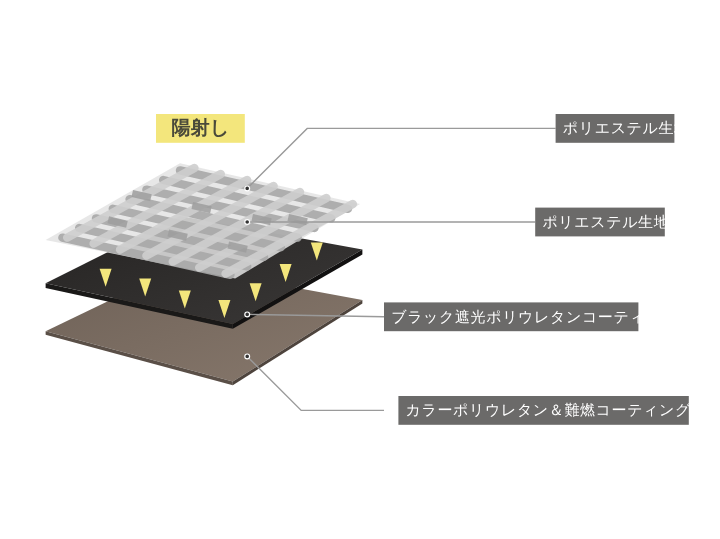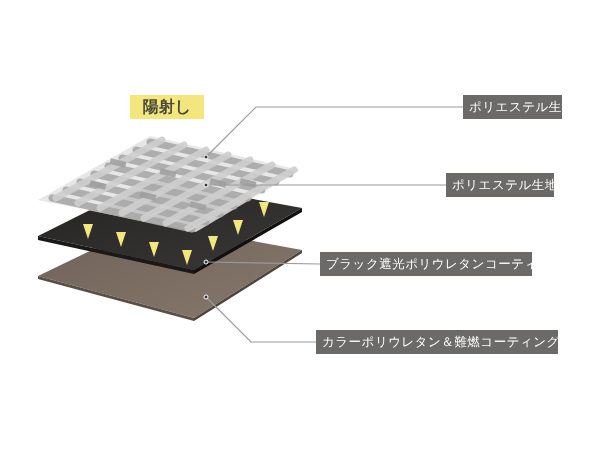--- a/index.html
+++ b/index.html
@@ -118,13 +118,13 @@
     <circle cx="206" cy="262" r="2"></circle>
     <circle cx="206" cy="297" r="2"></circle>
   </g>
 </svg>
 
 <div class="sun-label">陽射し</div>
 
 <div class="label" style="left:463px; top:95px; width:99px;">ポリエステル生地</div>
 <div class="label" style="left:446px; top:173px; width:108px;">ポリエステル生地</div>
 <div class="label" style="left:320px; top:252px; width:212px;">ブラック遮光ポリウレタンコーティング</div>
-<div class="label" style="left:316px; top:330px; width:242px;">カラーポリウレタン＆難燃コーティング</div>
+<div class="label" style="left:332px; top:330px; width:242px;">カラーポリウレタン＆難燃コーティング</div>
 
 </body></html>

